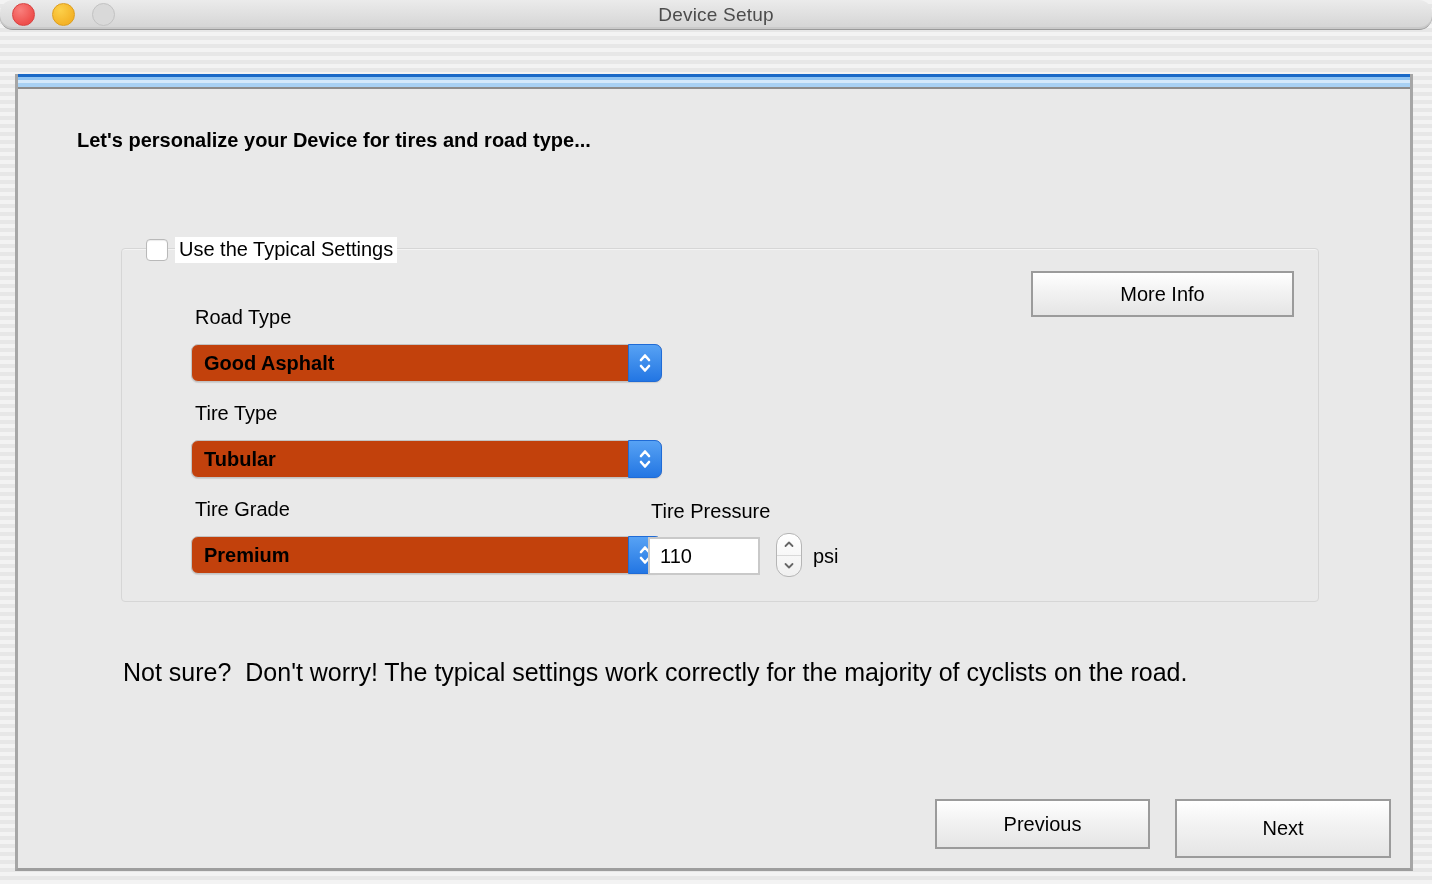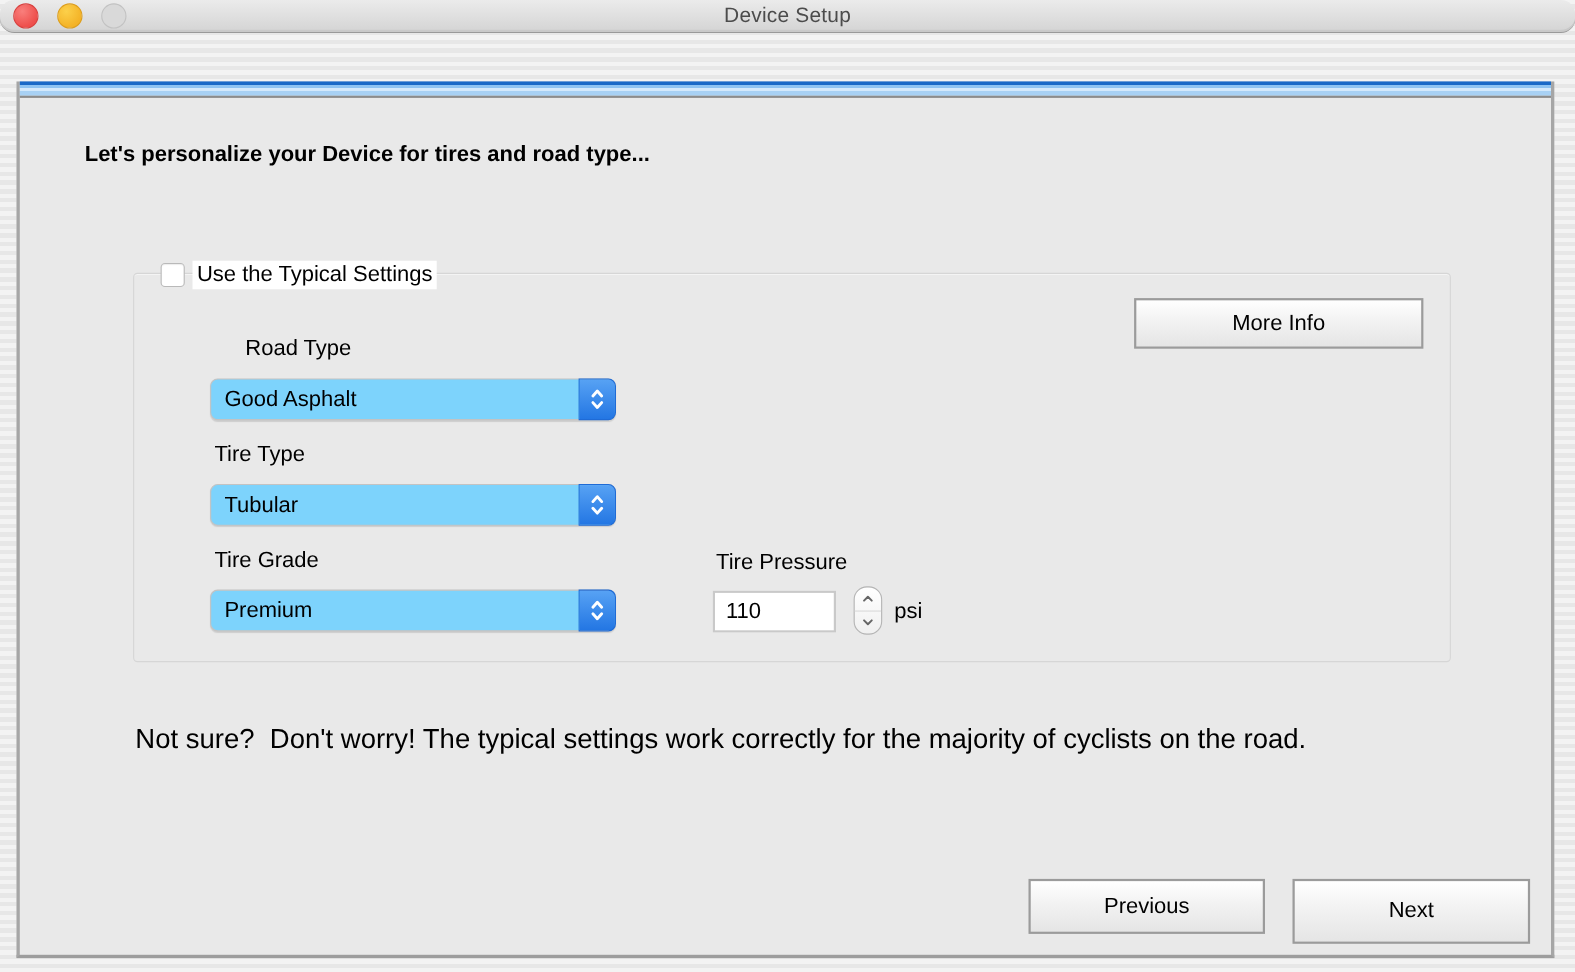--- a/index.html
+++ b/index.html
@@ -73,30 +73,30 @@
     font-family:"Liberation Sans", sans-serif;
     font-size:20px; color:#000; text-align:center; cursor:default;
     display:flex; align-items:center; justify-content:center;
   }
   .btn-moreinfo{ left:1013px; top:197px; width:263px; height:46px; }
   .btn-previous{ left:917px;  top:725px; width:215px; height:50px; }
   .btn-next    { left:1157px; top:725px; width:216px; height:59px; }
 
   
   .field-label{ position:absolute; font-size:20px; color:#000; }
-  .lbl-road { left:177px; top:232px;margin-left:28px; }
+  .lbl-road { left:177px; top:232px; }
   .lbl-tiret{ left:177px; top:328px; }
   .lbl-tireg{ left:177px; top:424px; }
   .lbl-press{ left:633px; top:426px; }
 
   .popup{
-    position:absolute; width:369px; height:38px;
-    background:#7dd3fc; border:1px solid #c3c3c3; border-radius:7px;
+    position:absolute; width:471px; height:38px;
+    background:#c2410c; border:1px solid #c3c3c3; border-radius:7px;
     box-shadow:0 1px 1px rgba(0,0,0,.12);
-    display:flex; align-items:center;
+    display:flex; align-items:center;font-weight:bold;
   }
   .dd-road { left:173px; top:270px; }
   .dd-tiret{ left:173px; top:366px;justify-content:center; }
   .dd-tireg{ left:173px; top:462px; }
   .popup .value{ font-size:20px; color:#000; padding-left:12px; flex:1; }
   .popup .cap{
     width:34px; height:38px; margin:-1px -1px -1px 0;
     border-radius:0 7px 7px 0;
     background:linear-gradient(#57a2f4,#2376e3);
     border:1px solid #1f6bd6;

